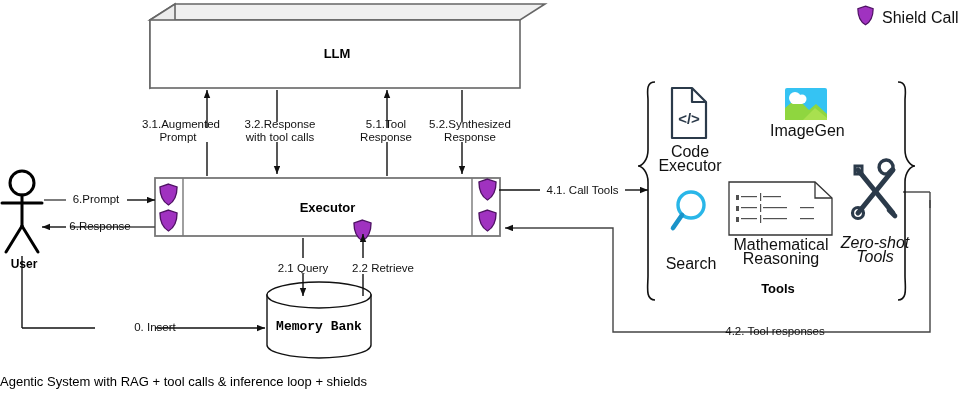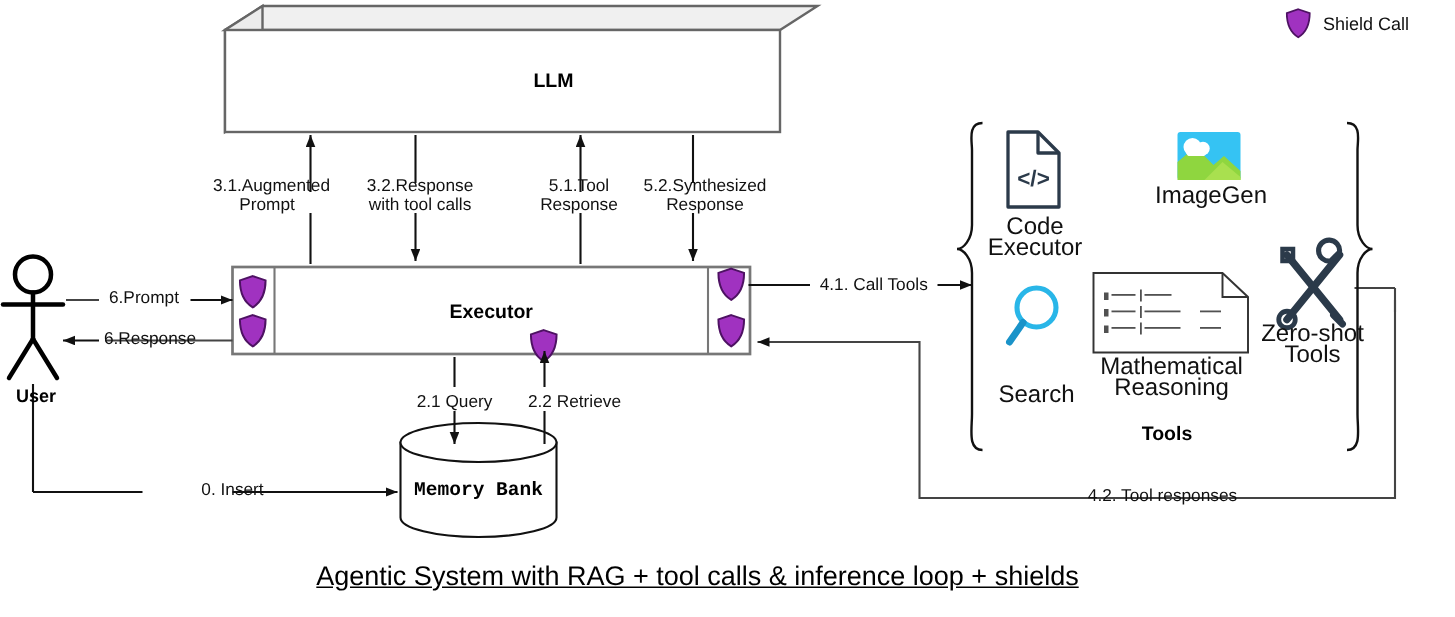--- a/index.html
+++ b/index.html
@@ -7,22 +7,22 @@
        font-family:"Liberation Sans","DejaVu Sans",sans-serif;
        color:#000;}
   #root{position:relative;width:970px;height:411px;}
   .lbl{position:absolute;font-size:11.5px;line-height:13px;color:#111;
        text-align:center;white-space:pre-line;}
   svg.layer{position:absolute;left:0;top:0;width:970px;height:411px;}
   .node-title{position:absolute;font-weight:bold;font-size:13px;color:#000;
               text-align:center;}
   .tool-lbl{position:absolute;font-size:16px;line-height:14px;color:#111;
             text-align:center;white-space:pre-line;}
-  .caption{position:absolute;font-size:18px;color:#000;text-align:center;text-decoration:underline;}
-  .legend-lbl{position:absolute;font-size:12px;color:#111;}
+  .caption{position:absolute;font-size:13px;color:#000;}
+  .legend-lbl{position:absolute;font-size:16px;color:#111;}
 </style>
 </head>
 <body>
 
 <div id="root">
 
   <svg class="layer" viewBox="0 0 970 411">
     <defs>
       <marker id="ah" markerWidth="9" markerHeight="9" refX="8" refY="3.2" orient="auto" markerUnits="userSpaceOnUse">
         <path d="M0,0 L8,3.2 L0,6.4 z" fill="#111"></path>
@@ -154,21 +154,21 @@
     <g stroke="#2b3a4a" fill="none" stroke-linecap="round">
       <line x1="858" y1="170" x2="893" y2="213" stroke-width="5"></line>
       <line x1="893" y1="170" x2="858" y2="213" stroke-width="5"></line>
       <path d="M893 168 a7 7 0 1 0 -6 6 z" stroke-width="3.4"></path>
       <circle cx="858" cy="213" r="5.5" stroke-width="3.2"></circle>
       <path d="M855 166 l7 0 l0 8 l-7 0 z" stroke-width="3"></path>
       <path d="M889 210 l6 6" stroke-width="4.6"></path>
     </g>
   </svg>
 
-  <div class="node-title" style="left:150px;top:46px;width:374px;padding-left:32px;">LLM</div>
+  <div class="node-title" style="left:150px;top:46px;width:374px;">LLM</div>
 
   <div class="node-title" style="left:183px;top:200px;width:289px;">Executor</div>
 
   <div class="node-title" style="left:267px;top:319px;width:104px;font-family:Liberation Mono, monospace;">Memory Bank</div>
 
   <div class="node-title" style="left:0px;top:257px;width:48px;font-size:12px;">User</div>
 
   <div class="lbl" style="left:142px;top:118px;width:72px;">3.1.Augmented
 Prompt</div>
   <div class="lbl" style="left:232px;top:118px;width:96px;">3.2.Response
@@ -187,21 +187,21 @@
   <div class="lbl" style="left:535px;top:184px;width:95px;">4.1. Call Tools</div>
   <div class="lbl" style="left:716px;top:325px;width:118px;">4.2. Tool responses</div>
 
   <div class="lbl" style="left:95px;top:321px;width:120px;">0. Insert</div>
 
   <div class="tool-lbl" style="left:645px;top:145px;width:90px;">Code Executor</div>
   <div class="tool-lbl" style="left:770px;top:124px;width:72px;">ImageGen</div>
   <div class="tool-lbl" style="left:661px;top:257px;width:60px;">Search</div>
   <div class="tool-lbl" style="left:733px;top:238px;width:96px;">Mathematical
 Reasoning</div>
-  <div class="tool-lbl" style="left:840px;top:216px;width:70px;">Zero-shot
+  <div class="tool-lbl" style="left:840px;top:236px;width:70px;font-style:italic;">Zero-shot
 Tools</div>
 
   <div class="node-title" style="left:733px;top:281px;width:90px;">Tools</div>
 
   <div class="legend-lbl" style="left:882px;top:9px;">Shield Call</div>
 
   <div class="caption" style="left:0px;top:374px;width:930px;">Agentic System with RAG + tool calls &amp; inference loop + shields</div>
 
 </div>
 

